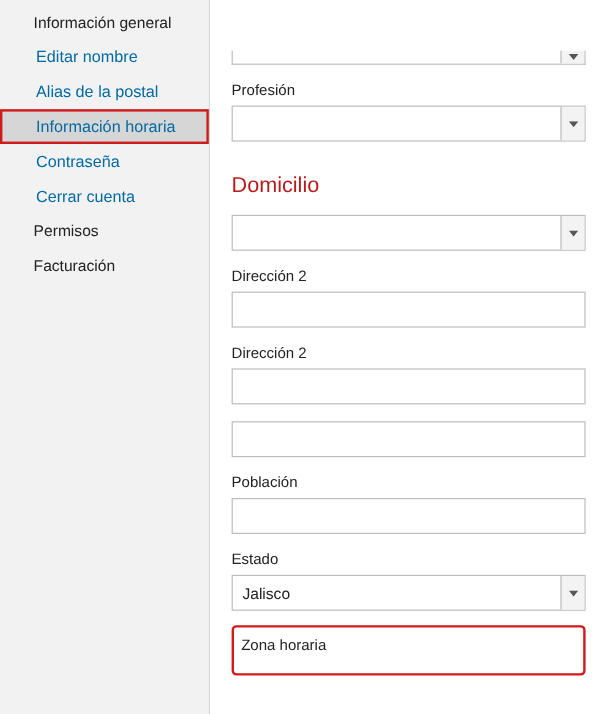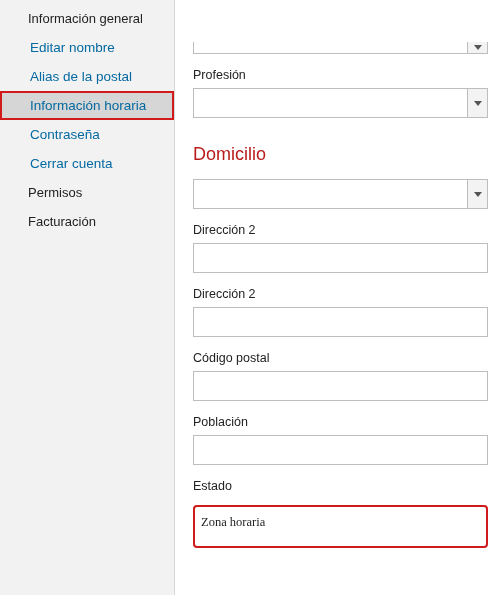--- a/index.html
+++ b/index.html
@@ -107,21 +107,21 @@
       font-weight: 400;
       color: #b91c1c;
       margin-top: 26px;
     }
     .highlight-group {
       border: 2px solid #d11a1a;
       border-radius: 4px;
       padding: 8px 6px 10px 6px;
       margin-top: 12px;
     }
-    .highlight-group .field-label { margin-bottom: 6px; font-family: Liberation Serif, serif; }
+    .highlight-group .field-label { margin-bottom: 6px; }
   </style>
 </head>
 <body>
 
 <nav class="sidebar">
   <div class="sidebar-item"><span>Información general</span></div>
   <div class="sidebar-subitem"><span>Editar nombre</span></div>
   <div class="sidebar-subitem"><span>Alias de la postal</span></div>
   <div class="sidebar-subitem sidebar-selected"><span>Información horaria</span></div>
   <div class="sidebar-subitem"><span>Contraseña</span></div>
@@ -174,34 +174,41 @@
   </div>
 
   <div class="field-group">
     <label class="field-label">Dirección 2</label>
     <div class="input-wrap">
       <span class="select-value"></span>
     </div>
   </div>
 
   <div class="field-group">
-    <label class="field-label">Código postal</label>
     <div class="input-wrap">
       <span class="select-value"></span>
     </div>
   </div>
 
   <div class="field-group">
     <label class="field-label">Población</label>
     <div class="input-wrap">
       <span class="select-value"></span>
     </div>
   </div>
 
   <div class="field-group">
     <label class="field-label">Estado</label>
+    <div class="select-wrap">
+      <span class="select-value">Jalisco</span>
+      <span class="select-caret">
+        <svg viewBox="0 0 8 5">
+            <path d="M0 0 L4 5 L8 0 Z" fill="#555"></path>
+          </svg>
+      </span>
+    </div>
   </div>
 
   <div class="highlight-group">
     <label class="field-label">Zona horaria</label>
   </div>
 
 </main>
 
 </body></html>

